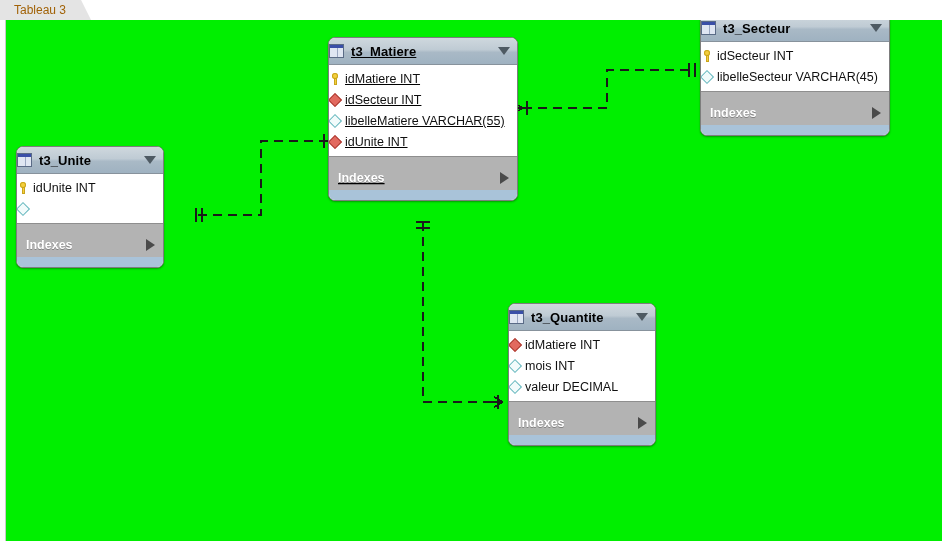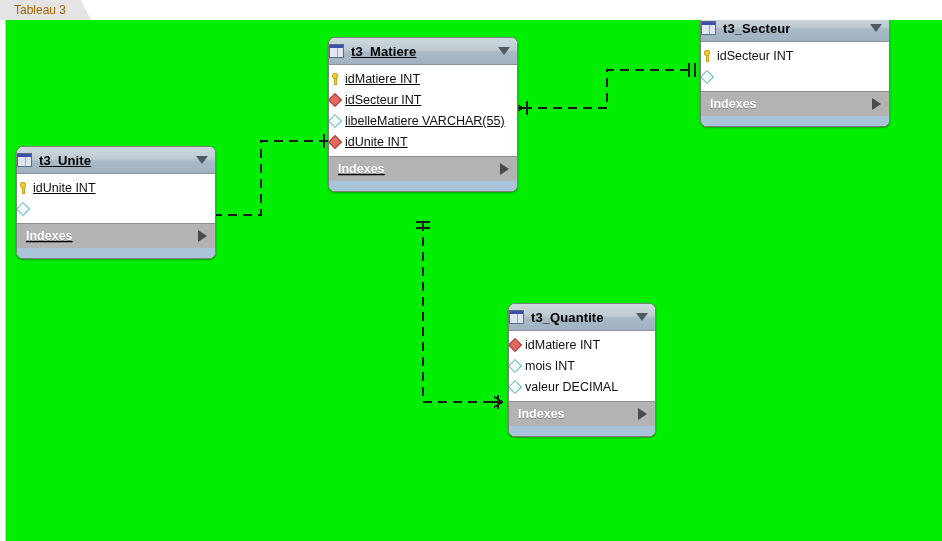--- a/index.html
+++ b/index.html
@@ -185,21 +185,21 @@
     width: 8px; height: 8px;
     background: #f2fbfb;
     border: 1px solid #63b6bd;
     transform: rotate(45deg);
   }
 
   .tbl-indexes {
     display: flex;
     align-items: center;
     height: 24px;
-    padding: 0 8px 0 9px;
+    padding: 9px 8px 0 9px;
     background: #b3b3b3;
     border-top: 1px solid #8e8e8e;
   }
   .idx-label {
     flex: 1 1 auto;
     font-size: 12.5px;
     font-weight: bold;
     color: #ffffff;
     text-shadow: 0 1px 0 rgba(90,90,90,0.55);
   }
@@ -306,30 +306,31 @@
         <span class="tbl-title">t3_Secteur</span>
         <span class="tbl-caret"></span>
       </div>
       <div class="tbl-cols">
         <div class="col">
           <span class="ic ic-pk"></span>
           <span class="col-name">idSecteur INT</span>
         </div>
         <div class="col">
           <span class="ic ic-null"></span>
+          <span class="col-name">libelleSecteur VARCHAR(45)</span>
         </div>
       </div>
       <div class="tbl-indexes">
         <span class="idx-label">Indexes</span>
         <span class="idx-caret"></span>
       </div>
       <div class="tbl-foot"></div>
     </div>
 
-    <div class="tbl" id="tbl-2" style="left: 10px; top: 126px; width: 200px; text-decoration: underline;">
+    <div class="tbl" id="tbl-2" style="left: 10px; top: 126px; width: 148px;">
       <div class="tbl-hdr">
         <span class="tbl-icon"></span>
         <span class="tbl-title">t3_Unite</span>
         <span class="tbl-caret"></span>
       </div>
       <div class="tbl-cols">
         <div class="col">
           <span class="ic ic-pk"></span>
           <span class="col-name">idUnite INT</span>
         </div>

